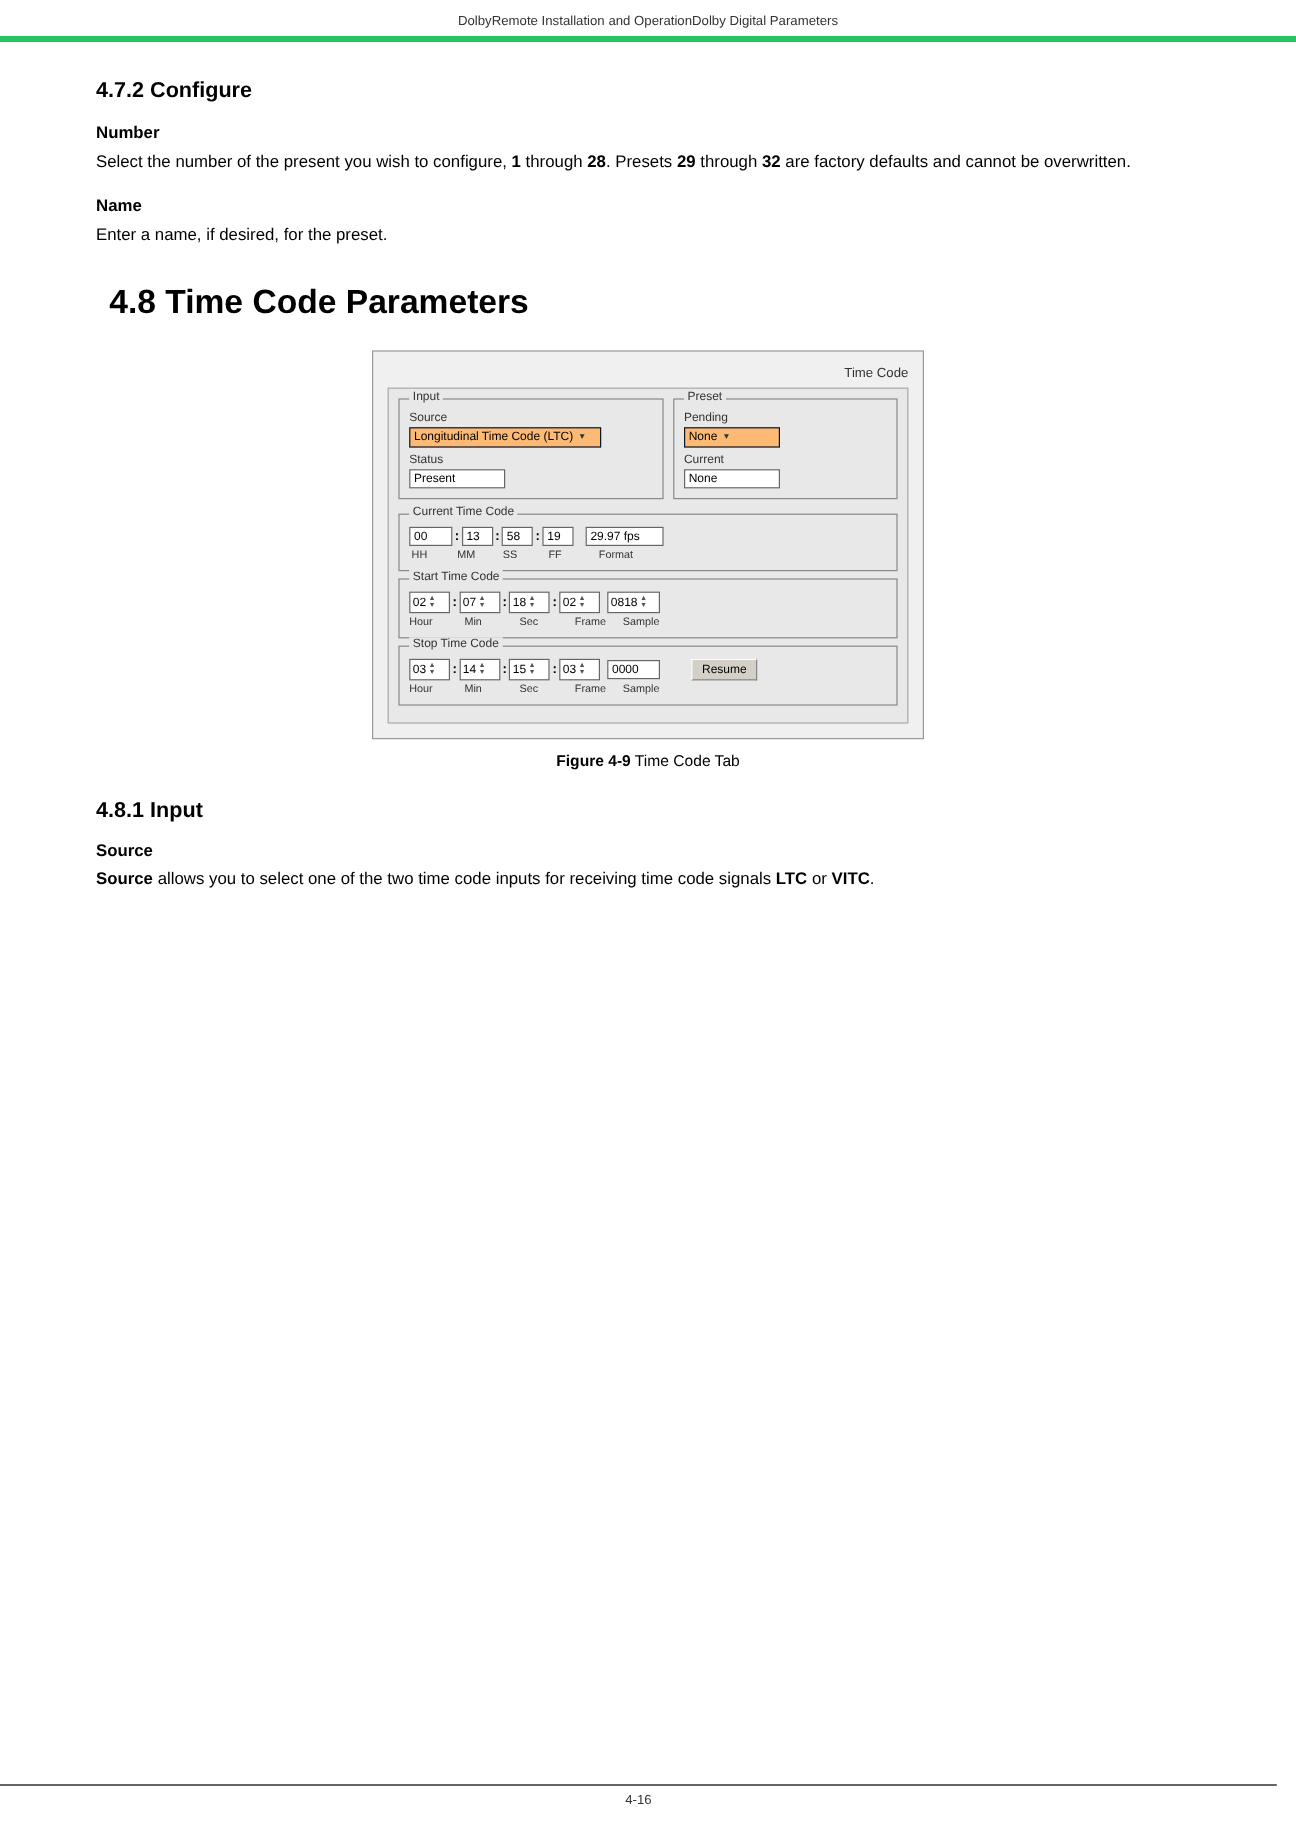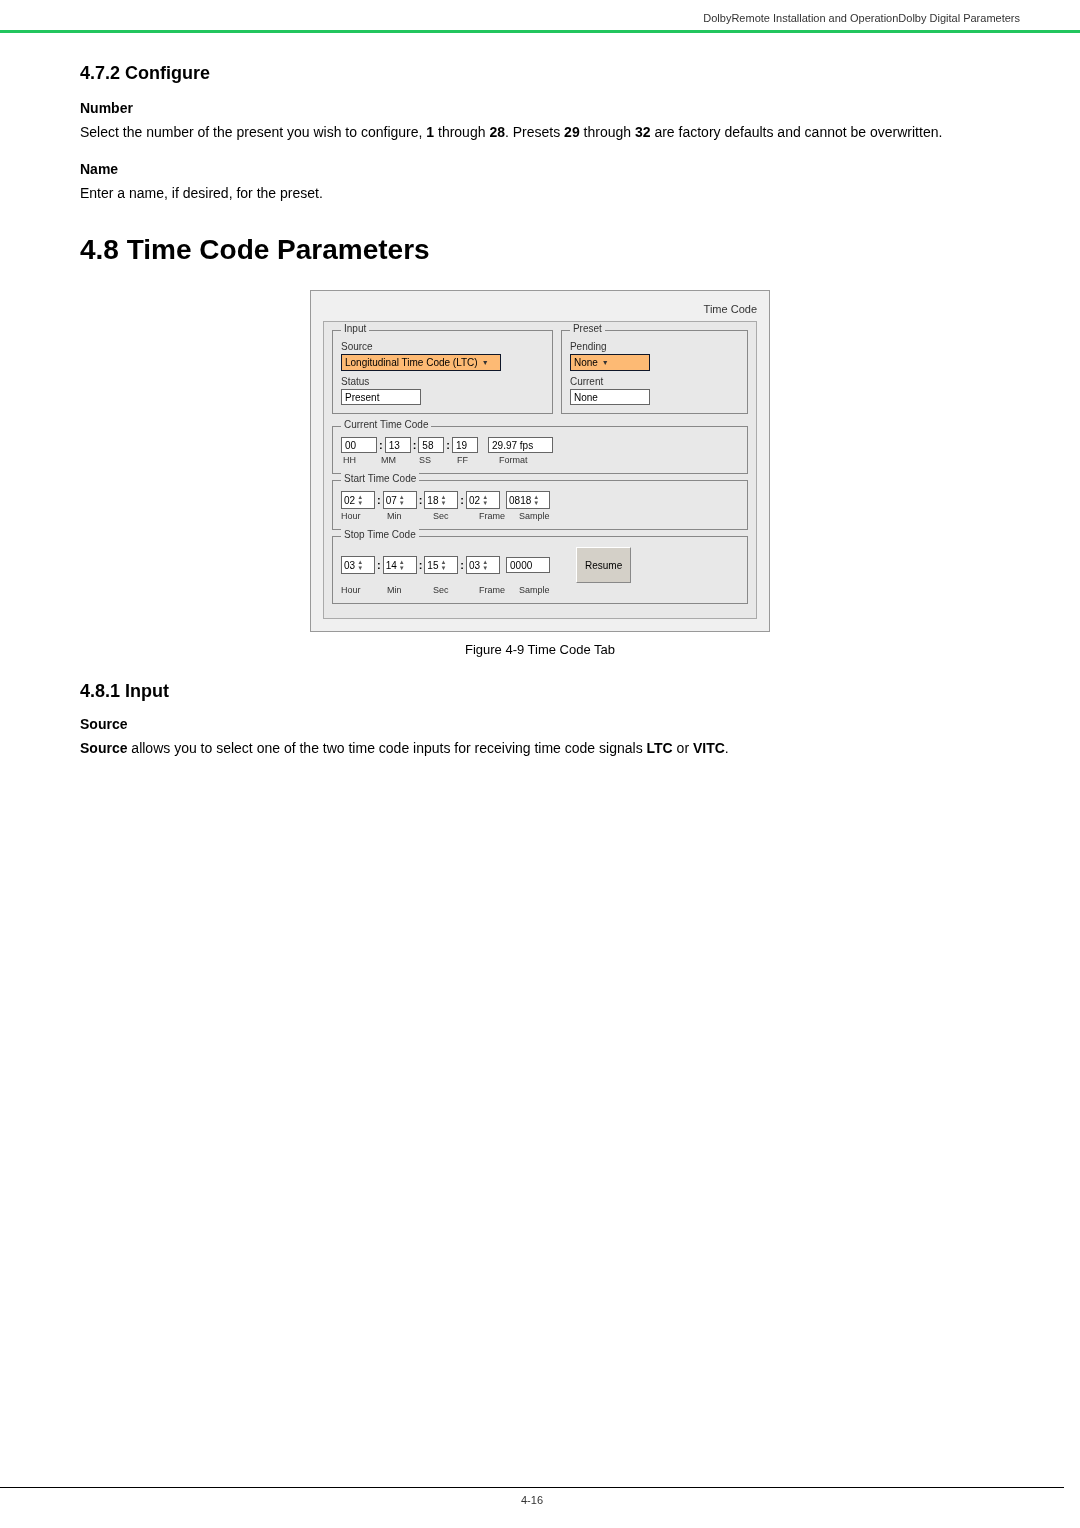--- a/index.html
+++ b/index.html
@@ -9,25 +9,25 @@
       background: #fff;
       color: #000;
       width: 1080px;
       min-height: 1528px;
       position: relative;
     }
 
     
     .page-header {
       display: flex;
-      justify-content: flex-end;
+      justify-content: center;
       padding: 12px 60px 6px 60px;
       font-size: 11px;
       color: #333;
-      border-bottom: 3px solid #22c55e;
+      border-bottom: 5px solid #22c55e;
     }
 
     
     .content {
       padding: 30px 80px 60px 80px;
     }
 
     
     .section-472 h2 {
       font-size: 18px;
@@ -53,20 +53,21 @@
 
     
     .section-48 {
       margin-top: 30px;
     }
 
     .section-48 h1 {
       font-size: 28px;
       font-weight: bold;
       margin-bottom: 24px;
+      margin-left: 11px;
     }
 
     
     .screenshot-box {
       border: 1px solid #999;
       background: #f0f0f0;
       padding: 12px;
       width: 460px;
       margin: 0 auto 10px auto;
       font-size: 11px;
@@ -192,21 +193,21 @@
     }
 
     
     .figure-caption {
       text-align: center;
       font-size: 13px;
       margin-bottom: 24px;
     }
 
     .figure-caption strong {
-      font-weight: normal;
+      font-weight: bold;
     }
 
     
     .section-481 {
       margin-top: 20px;
     }
 
     .section-481 h2 {
       font-size: 18px;
       font-weight: bold;
@@ -225,21 +226,21 @@
       font-size: 11px;
       color: #333;
     }
 
     
     .sim-button {
       background: #d4d0c8;
       border: 1px solid #888;
       border-top: 1px solid #fff;
       border-left: 1px solid #fff;
-      height: 36px;
+      height: 18px;
       padding: 0 8px;
       font-size: 10px;
       font-family: Arial;
       display: inline-flex;
       align-items: center;
       cursor: pointer;
       justify-content: flex-end;
     }
 
     .tc-main-row {

